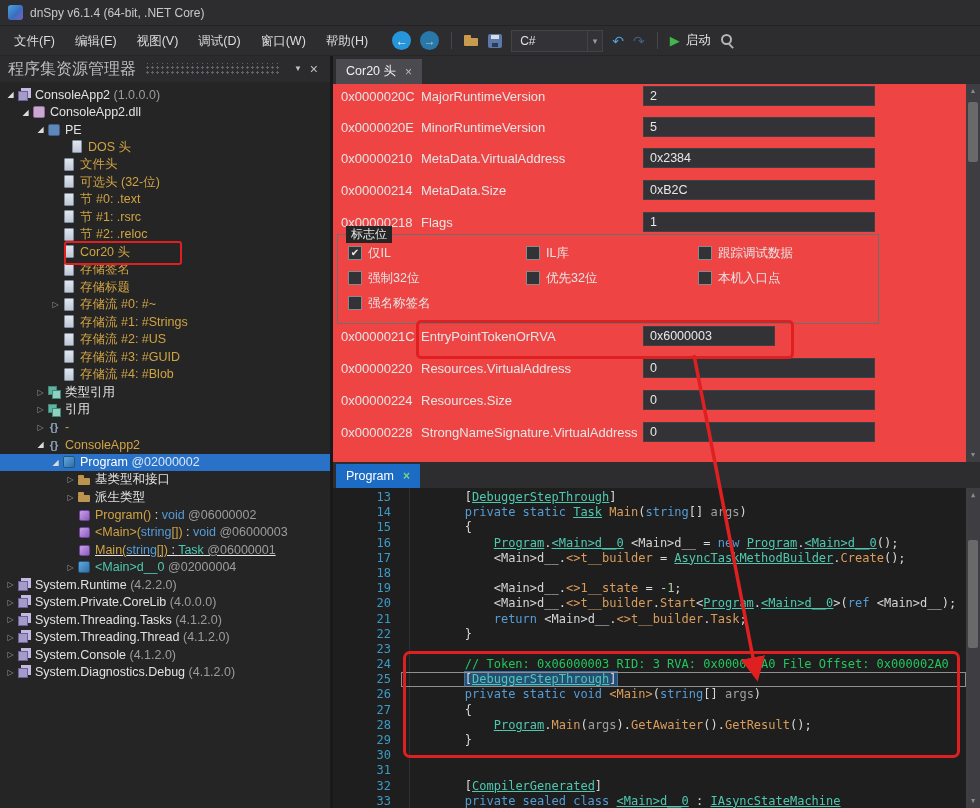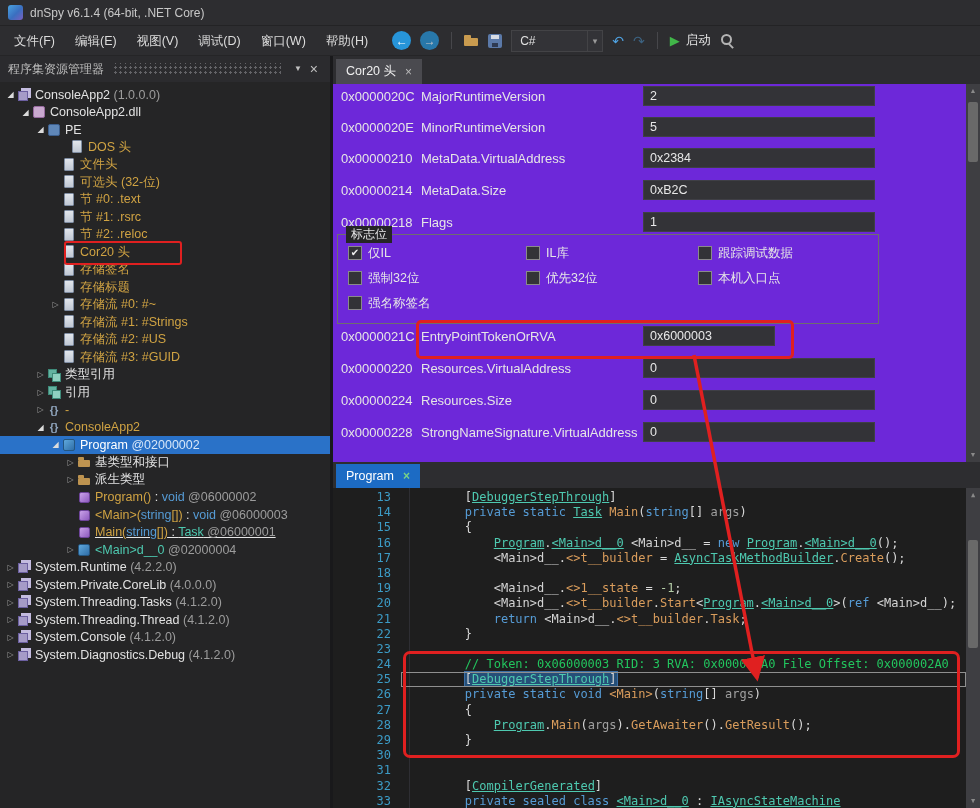--- a/index.html
+++ b/index.html
@@ -36,21 +36,21 @@
   .redo{font-size:14px;color:#4fa3e3;opacity:.45;line-height:1;}
   .playbtn{display:flex;align-items:center;gap:6px;}
   .play-glyph{color:#41b649;font-size:13px;line-height:1;}
   .play-label{font-size:12.5px;color:#e6e6e6;}
   .icon-search{position:relative;width:15px;height:15px;}
   .icon-search::before{content:"";position:absolute;top:1px;left:1px;width:7px;height:7px;border:2px solid #b4b4b4;border-radius:50%;}
   .icon-search::after{content:"";position:absolute;bottom:1px;right:1px;width:6px;height:2px;background:#b4b4b4;transform:rotate(45deg);}
   
   .left{position:absolute;left:0;top:56px;width:330px;height:752px;background:#252526;overflow:hidden;}
   .left-header{height:26px;display:flex;align-items:center;padding:0 8px;background:#2b2b2e;}
-  .left-header-title{font-size:12px;color:#bdbdbd;white-space:nowrap;}
+  .left-header-title{font-size:16px;color:#bdbdbd;white-space:nowrap;}
   .dots{flex:1;height:13px;margin:0 9px;
         background-image:radial-gradient(circle,#636367 1px,transparent 1.3px);
         background-size:5px 5px;background-position:0 2px;}
   .hdr-btn{color:#c0c0c0;padding:0 4px;line-height:1;}
   .hdr-btn.caret{font-size:8px;}
   .hdr-btn.close{font-size:14px;}
   .tree{padding-top:4px;}
   .trow{display:flex;align-items:center;height:17.5px;font-size:12.5px;white-space:nowrap;box-sizing:border-box;}
   .trow.sel{background:#2a72c8;}
   .expander{width:13px;flex:none;text-align:center;font-size:8px;color:#9a9a9a;}
@@ -75,21 +75,21 @@
   
   .right{position:absolute;left:333px;top:56px;width:647px;height:752px;}
   .tabs1{height:28px;background:#2d2d30;display:flex;align-items:flex-end;}
   .tabs2{height:26px;background:#2d2d30;display:flex;align-items:flex-end;}
   .tab{display:flex;align-items:center;gap:9px;padding:0 10px;font-size:12.5px;height:25px;margin-left:3px;}
   .tab-gray{background:#4a4a4f;color:#f0f0f0;}
   .tab-blue{background:#1c6bc4;color:#ffffff;height:24px;}
   .tab-close{font-size:12px;color:#bbbbbb;line-height:1;}
   .tab-blue .tab-close{color:#79d286;font-weight:700;}
   
-  .meta{position:relative;height:378px;background:#6d28d9;overflow:hidden;}
+  .meta{position:relative;height:378px;background:#ef4444;overflow:hidden;}
   .frow{position:absolute;left:0;right:14px;height:22px;line-height:22px;font-size:13px;}
   .foffset{position:absolute;left:8px;color:#e6e6e6;}
   .fname{position:absolute;left:88px;color:#e6e6e6;}
   .fvalue{position:absolute;left:310px;top:0;width:232px;height:20px;box-sizing:border-box;
           background:#333337;border:1px solid #3f3f46;color:#e8e8e8;font-size:12.5px;
           line-height:18px;padding:0 6px;}
   .fvalue.short{width:132px;}
   .flagsbox{position:absolute;left:4px;top:150px;width:540px;height:88px;border:1px solid #6e6e6e;}
   .flags-legend{position:absolute;top:-9px;left:8px;background:#252526;padding:0 5px;font-size:12px;color:#e6e6e6;}
   .cb{position:absolute;display:flex;align-items:center;gap:6px;height:16px;font-size:12.5px;color:#e6e6e6;}
@@ -242,20 +242,25 @@
         </div>
         <div class="trow" style="padding-left: 49px;">
           <span class="expander x-none"></span>
           <span class="ti ti-doc"></span>
           <span class="tlabel"><span class="seg-gold">存储流 #2: #US</span></span>
         </div>
         <div class="trow" style="padding-left: 49px;">
           <span class="expander x-none"></span>
           <span class="ti ti-doc"></span>
           <span class="tlabel"><span class="seg-gold">存储流 #3: #GUID</span></span>
+        </div>
+        <div class="trow" style="padding-left: 49px;">
+          <span class="expander x-none"></span>
+          <span class="ti ti-doc"></span>
+          <span class="tlabel"><span class="seg-gold">存储流 #4: #Blob</span></span>
         </div>
         <div class="trow" style="padding-left: 34px;">
           <span class="expander x-closed">▷</span>
           <span class="ti ti-typeref"></span>
           <span class="tlabel"><span class="seg-w">类型引用</span></span>
         </div>
         <div class="trow" style="padding-left: 34px;">
           <span class="expander x-closed">▷</span>
           <span class="ti ti-typeref"></span>
           <span class="tlabel"><span class="seg-w">引用</span></span>

